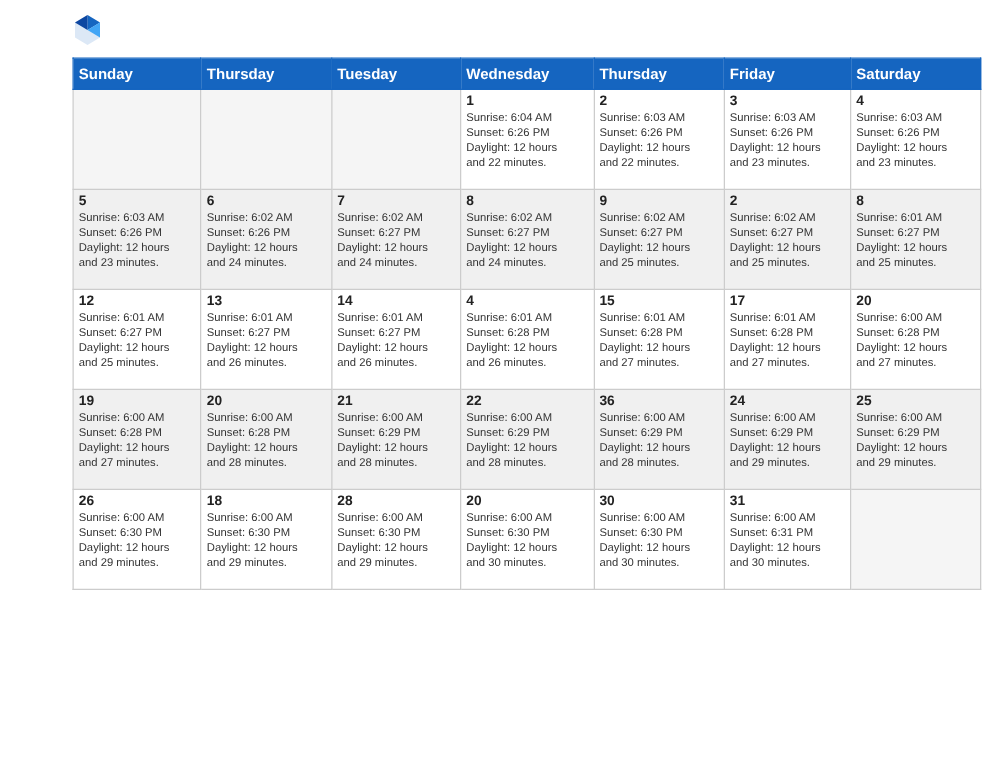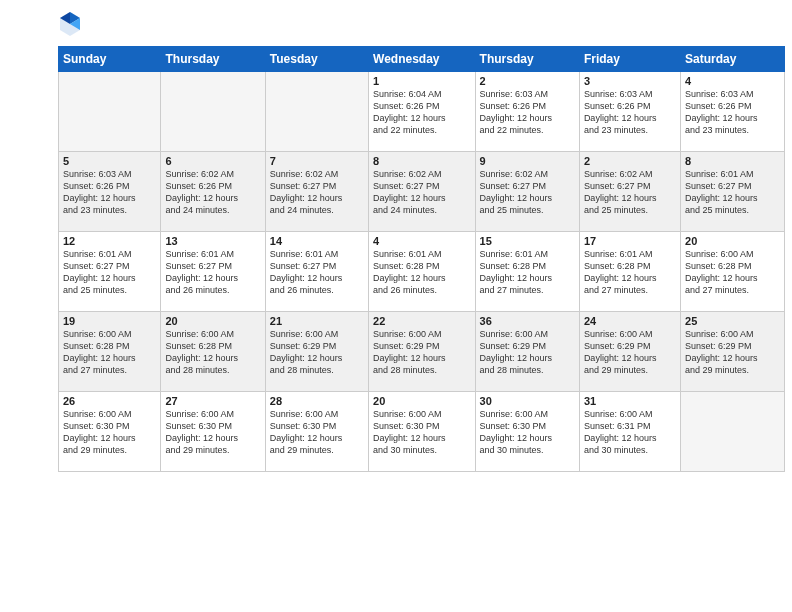--- a/index.html
+++ b/index.html
@@ -324,21 +324,21 @@
         </tr>
         <tr>
           <td>
             <span class="day-num">26</span>
             <div class="day-info" style="white-space: pre-line;">Sunrise: 6:00 AM
 Sunset: 6:30 PM
 Daylight: 12 hours
 and 29 minutes.</div>
           </td>
           <td>
-            <span class="day-num">27</span>
+            <span class="day-num">18</span>
             <div class="day-info" style="white-space: pre-line;">Sunrise: 6:00 AM
 Sunset: 6:30 PM
 Daylight: 12 hours
 and 29 minutes.</div>
           </td>
           <td>
             <span class="day-num">28</span>
             <div class="day-info" style="white-space: pre-line;">Sunrise: 6:00 AM
 Sunset: 6:30 PM
 Daylight: 12 hours

